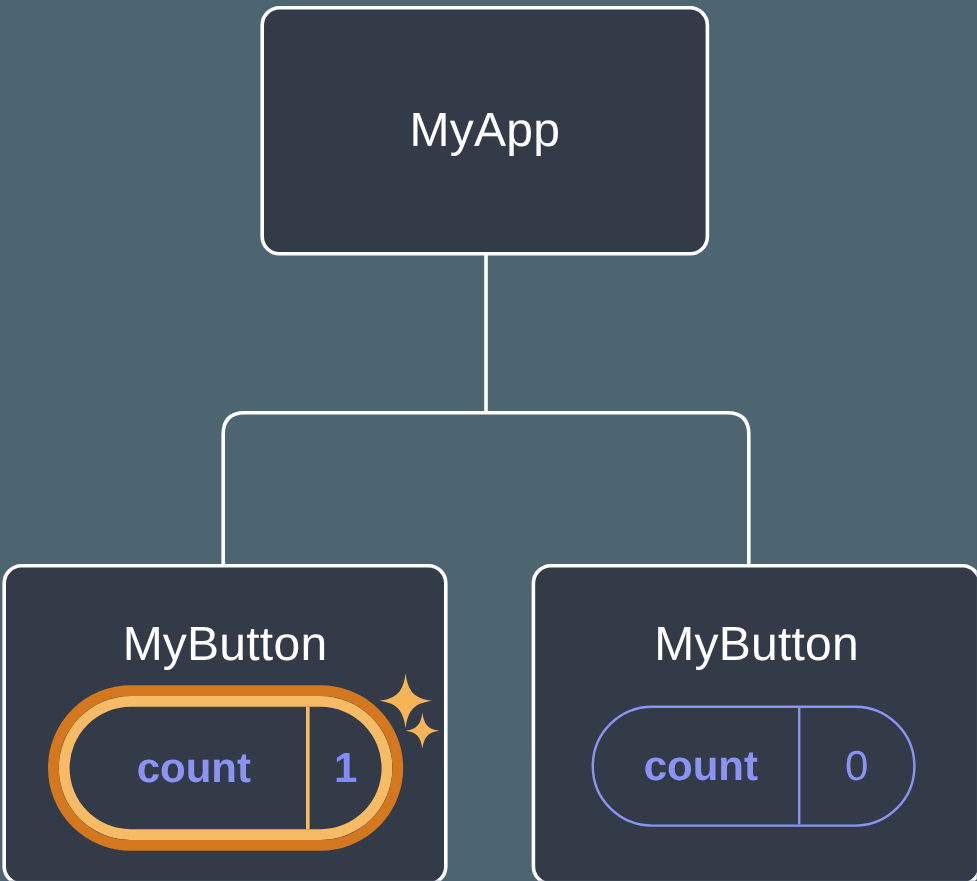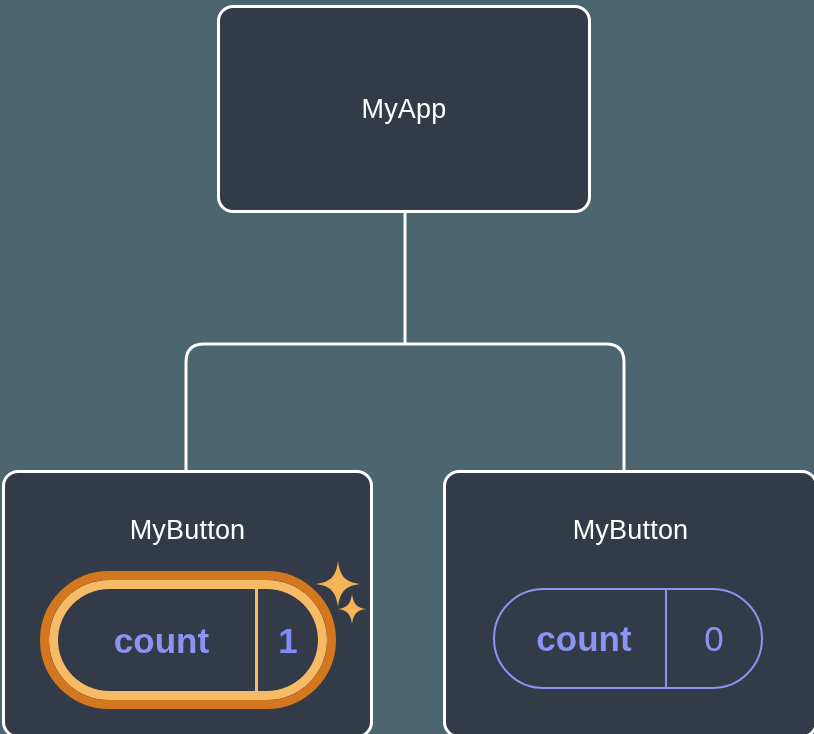--- a/index.html
+++ b/index.html
@@ -37,21 +37,21 @@
     background: #343b48;
     border: 3px solid #ffffff;
     border-radius: 16px;
     box-sizing: border-box;
     display: flex;
     flex-direction: column;
     align-items: center;
   }
   .node-title {
     color: #ffffff;
-    font-size: 27px;
+    font-size: 40px;
     font-weight: 400;
     letter-spacing: 0.2px;
     line-height: 1;
     white-space: nowrap;
   }
 
   
   #node-root {
     left: 217px;
     top: 5px;

